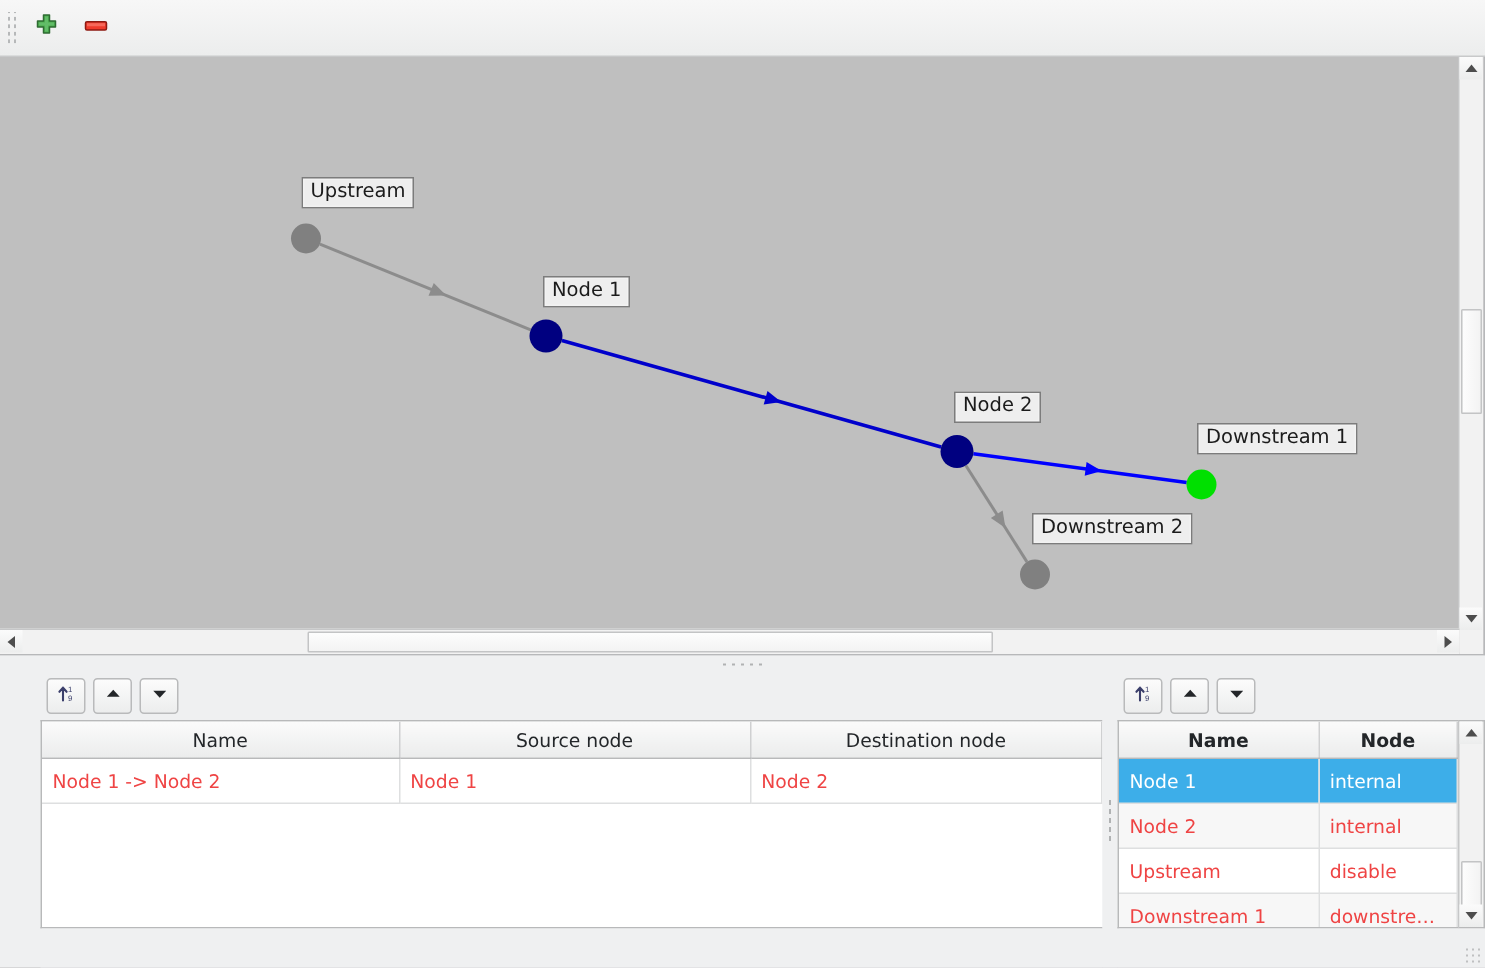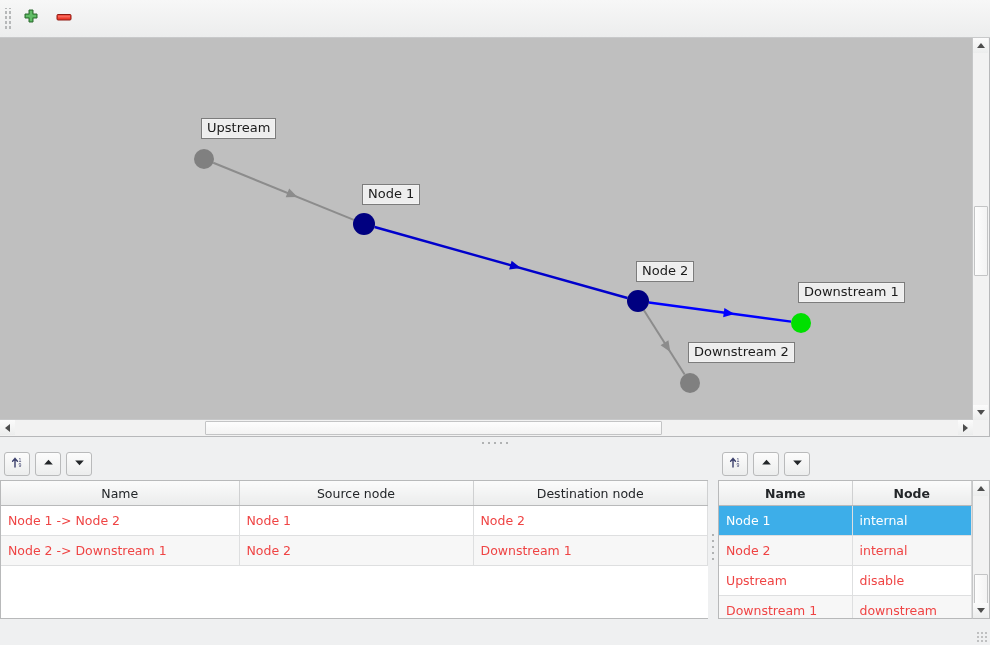--- a/index.html
+++ b/index.html
@@ -64,21 +64,21 @@
   .corner-box{position:absolute;right:0;bottom:0;width:16px;height:16px;background:#f2f2f2;}
 
   
   .hsplit{height:11px;flex:0 0 11px;background:#eff0f1;position:relative;cursor:row-resize;}
   .hsplit .grip{position:absolute;left:50%;top:50%;transform:translate(-50%,-50%);
      width:30px;height:4px;
      background-image:radial-gradient(#b0b2b3 1px,transparent 1px);
      background-size:6px 4px;}
 
   
-  .bottom{flex:1 1 auto;display:flex;min-height:0;}
+  .bottom{flex:1 1 auto;display:flex;min-height:0;padding-left:27px;}
   .pane{display:flex;flex-direction:column;min-width:0;}
   .pane-left{width:708px;flex:0 0 708px;}
   .vsplit{width:10px;flex:0 0 10px;position:relative;cursor:col-resize;background:#eff0f1;}
   .vsplit .grip{position:absolute;left:50%;top:50%;transform:translate(-50%,-50%);
      width:4px;height:30px;
      background-image:radial-gradient(#b0b2b3 1px,transparent 1px);
      background-size:4px 6px;}
   .pane-right{flex:1 1 auto;}
 
   .pane-toolbar{height:32px;flex:0 0 32px;display:flex;align-items:center;gap:5px;padding-left:4px;background:#eff0f1;}
@@ -233,25 +233,20 @@
                   <th>Source node</th>
                   <th>Destination node</th>
                 </tr>
             </thead>
             <tbody id="edges-body">
                 <tr>
                   <td>Node 1 -&gt; Node 2</td>
                   <td>Node 1</td>
                   <td>Node 2</td>
                 </tr>
-                <tr>
-                  <td>Node 2 -&gt; Downstream 1</td>
-                  <td>Node 2</td>
-                  <td>Downstream 1</td>
-                </tr>
               </tbody>
           </table>
         </div>
       </div>
       <div class="statusstrip"></div>
     </div>
 
     <div class="vsplit">
       <div class="grip"></div>
     </div>

